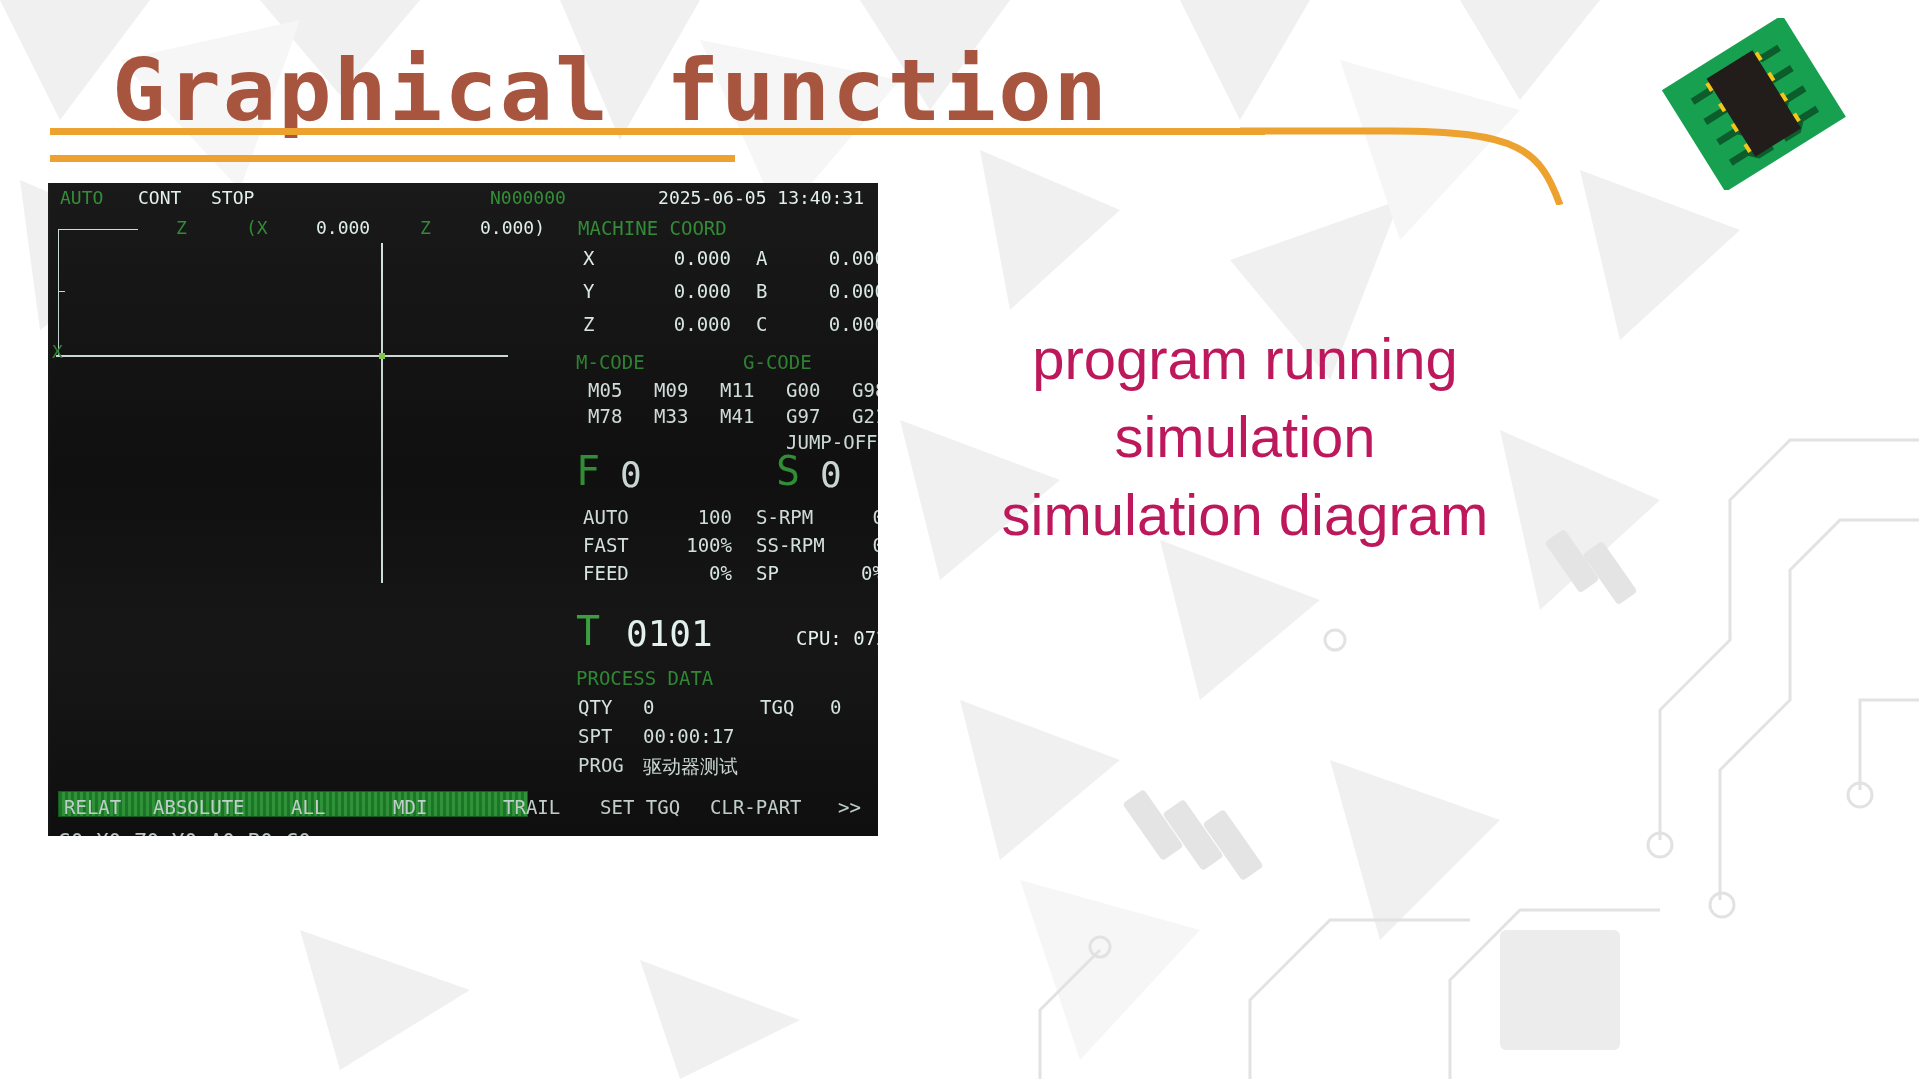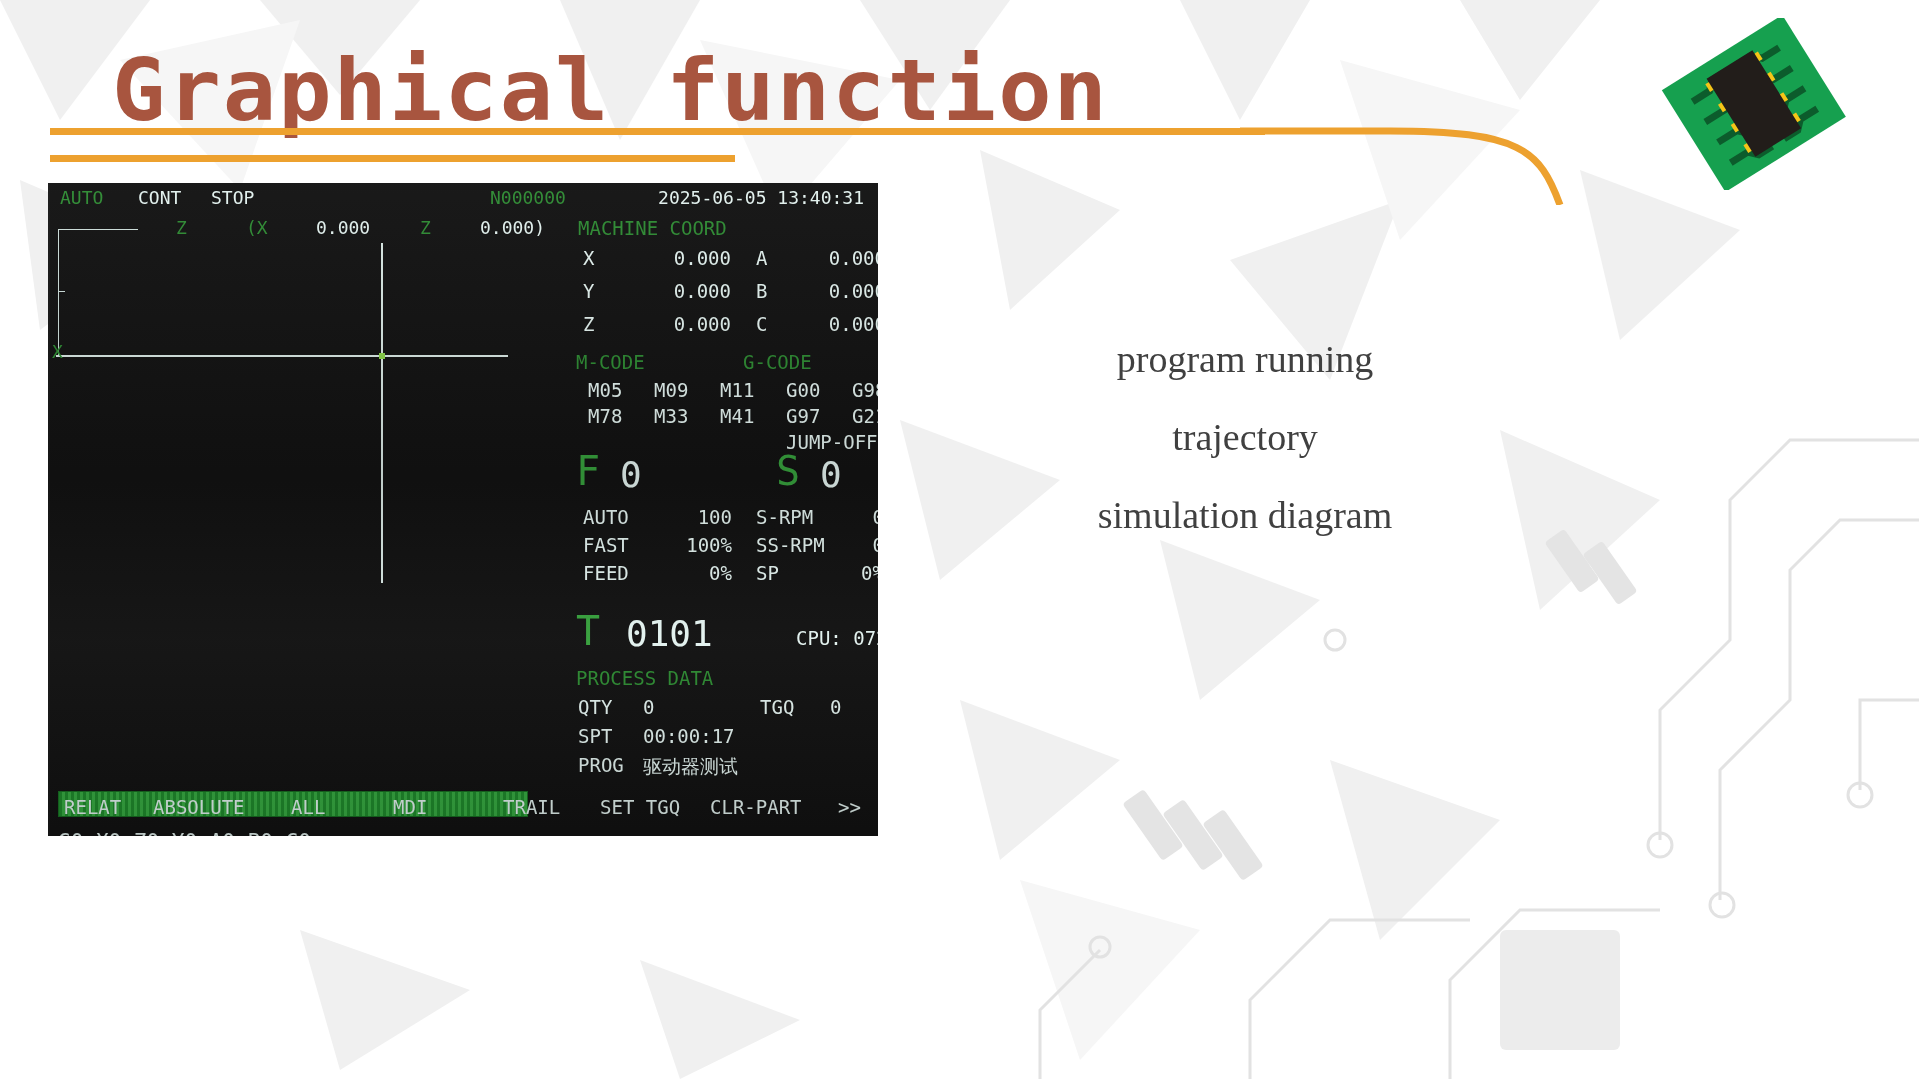--- a/index.html
+++ b/index.html
@@ -116,23 +116,23 @@
   .pd-row .k2 { position:absolute; left:212px; }
   .pd-row .v2 { position:absolute; left:282px; }
 
   
   #softkey-bar { position:absolute; left:0; bottom:6px; width:830px; height:34px; font-size:19px; }
   #softkey-bar .sk { position:absolute; top:0; white-space:nowrap; }
 
   
   #caption {
     position:absolute; left:975px; top:320px; width:540px;
-    text-align:center; font-size:38px; line-height:78px;
-    color:#404040; z-index:5;
-    font-family:Liberation Serif, serif;
+    text-align:center; font-size:58px; line-height:78px;
+    color:#be185d; z-index:5;
+    font-family:Liberation Sans, sans-serif;
   }
 </style>
 </head>
 <body>
 
 <svg id="bg-pattern" viewBox="0 0 1919 1079" preserveAspectRatio="none">
   <rect x="0" y="0" width="1919" height="1079" fill="#ffffff"></rect>
   <g fill="#f0f0f0">
     <polygon points="0,0 150,0 60,120"></polygon>
     <polygon points="260,0 420,0 340,95"></polygon>
@@ -356,15 +356,15 @@
     <span class="sk wht" style="left:552px;">SET TGQ</span>
     <span class="sk wht" style="left:662px;">CLR-PART</span>
     <span class="sk wht" style="left:790px;">&gt;&gt;</span>
   </div>
 
   <div id="screen-noise"></div>
 </div>
 
 <div id="caption">
   <div>program running</div>
-  <div>trajectory</div>
+  <div>simulation</div>
   <div>simulation diagram</div>
 </div>
 
 </body></html>

